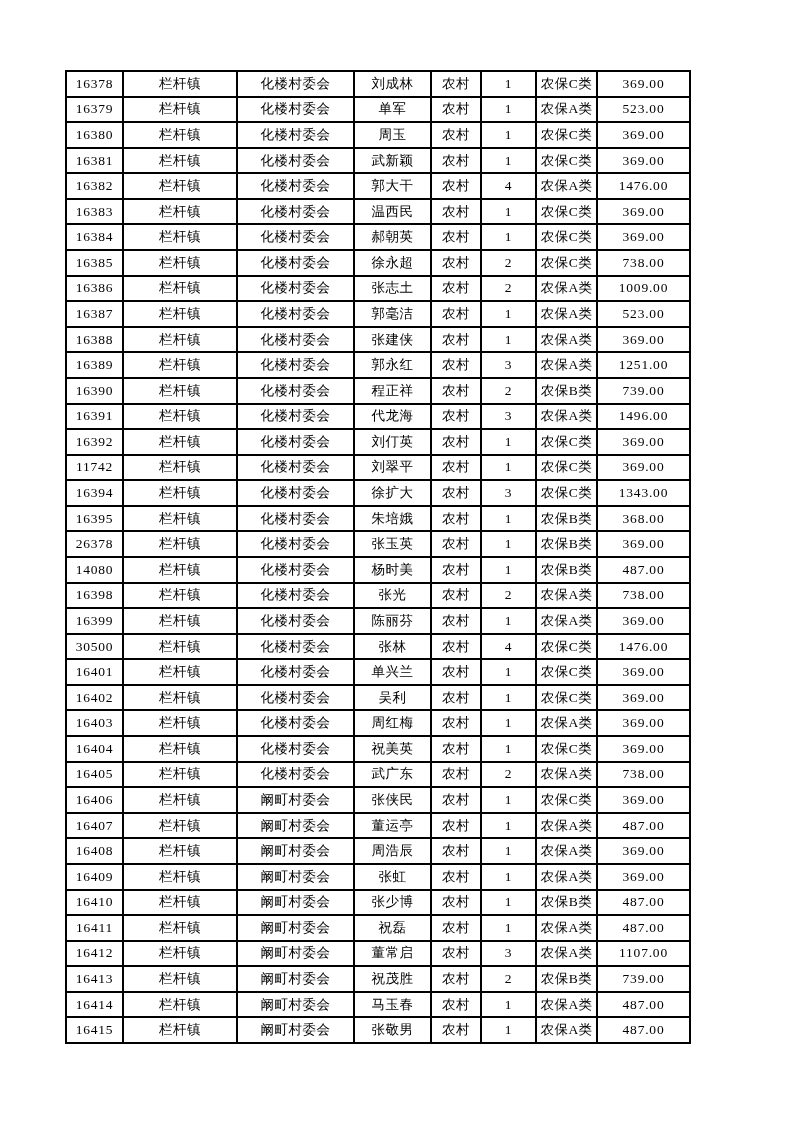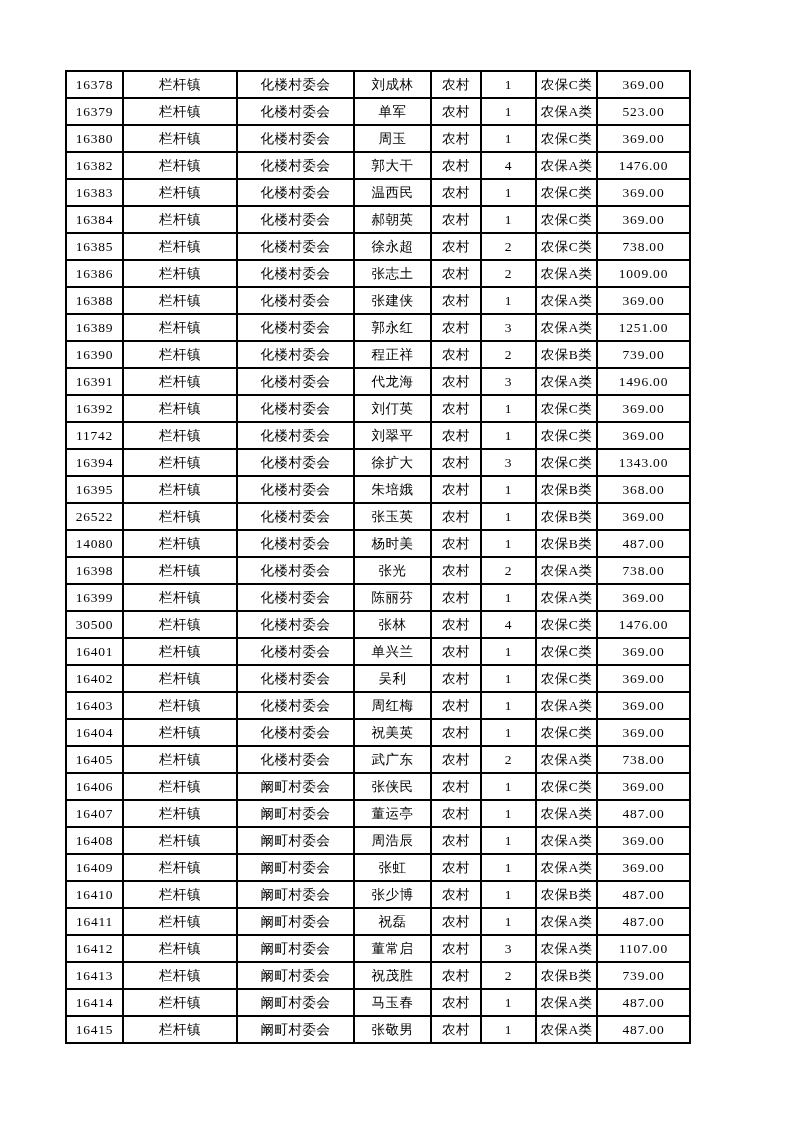--- a/index.html
+++ b/index.html
@@ -81,20 +81,30 @@
           <td class="num">16380</td>
           <td>栏杆镇</td>
           <td>化楼村委会</td>
           <td>周玉</td>
           <td>农村</td>
           <td class="num">1</td>
           <td>农保C类</td>
           <td class="num">369.00</td>
         </tr>
         <tr>
+          <td class="num">16381</td>
+          <td>栏杆镇</td>
+          <td>化楼村委会</td>
+          <td>武新颖</td>
+          <td>农村</td>
+          <td class="num">1</td>
+          <td>农保C类</td>
+          <td class="num">369.00</td>
+        </tr>
+        <tr>
           <td class="num">16382</td>
           <td>栏杆镇</td>
           <td>化楼村委会</td>
           <td>郭大干</td>
           <td>农村</td>
           <td class="num">4</td>
           <td>农保A类</td>
           <td class="num">1476.00</td>
         </tr>
         <tr>
@@ -131,20 +141,30 @@
           <td class="num">16386</td>
           <td>栏杆镇</td>
           <td>化楼村委会</td>
           <td>张志土</td>
           <td>农村</td>
           <td class="num">2</td>
           <td>农保A类</td>
           <td class="num">1009.00</td>
         </tr>
         <tr>
+          <td class="num">16387</td>
+          <td>栏杆镇</td>
+          <td>化楼村委会</td>
+          <td>郭毫洁</td>
+          <td>农村</td>
+          <td class="num">1</td>
+          <td>农保A类</td>
+          <td class="num">523.00</td>
+        </tr>
+        <tr>
           <td class="num">16388</td>
           <td>栏杆镇</td>
           <td>化楼村委会</td>
           <td>张建侠</td>
           <td>农村</td>
           <td class="num">1</td>
           <td>农保A类</td>
           <td class="num">369.00</td>
         </tr>
         <tr>
@@ -211,21 +231,21 @@
           <td class="num">16395</td>
           <td>栏杆镇</td>
           <td>化楼村委会</td>
           <td>朱培娥</td>
           <td>农村</td>
           <td class="num">1</td>
           <td>农保B类</td>
           <td class="num">368.00</td>
         </tr>
         <tr>
-          <td class="num">26522</td>
+          <td class="num">26378</td>
           <td>栏杆镇</td>
           <td>化楼村委会</td>
           <td>张玉英</td>
           <td>农村</td>
           <td class="num">1</td>
           <td>农保B类</td>
           <td class="num">369.00</td>
         </tr>
         <tr>
           <td class="num">14080</td>

